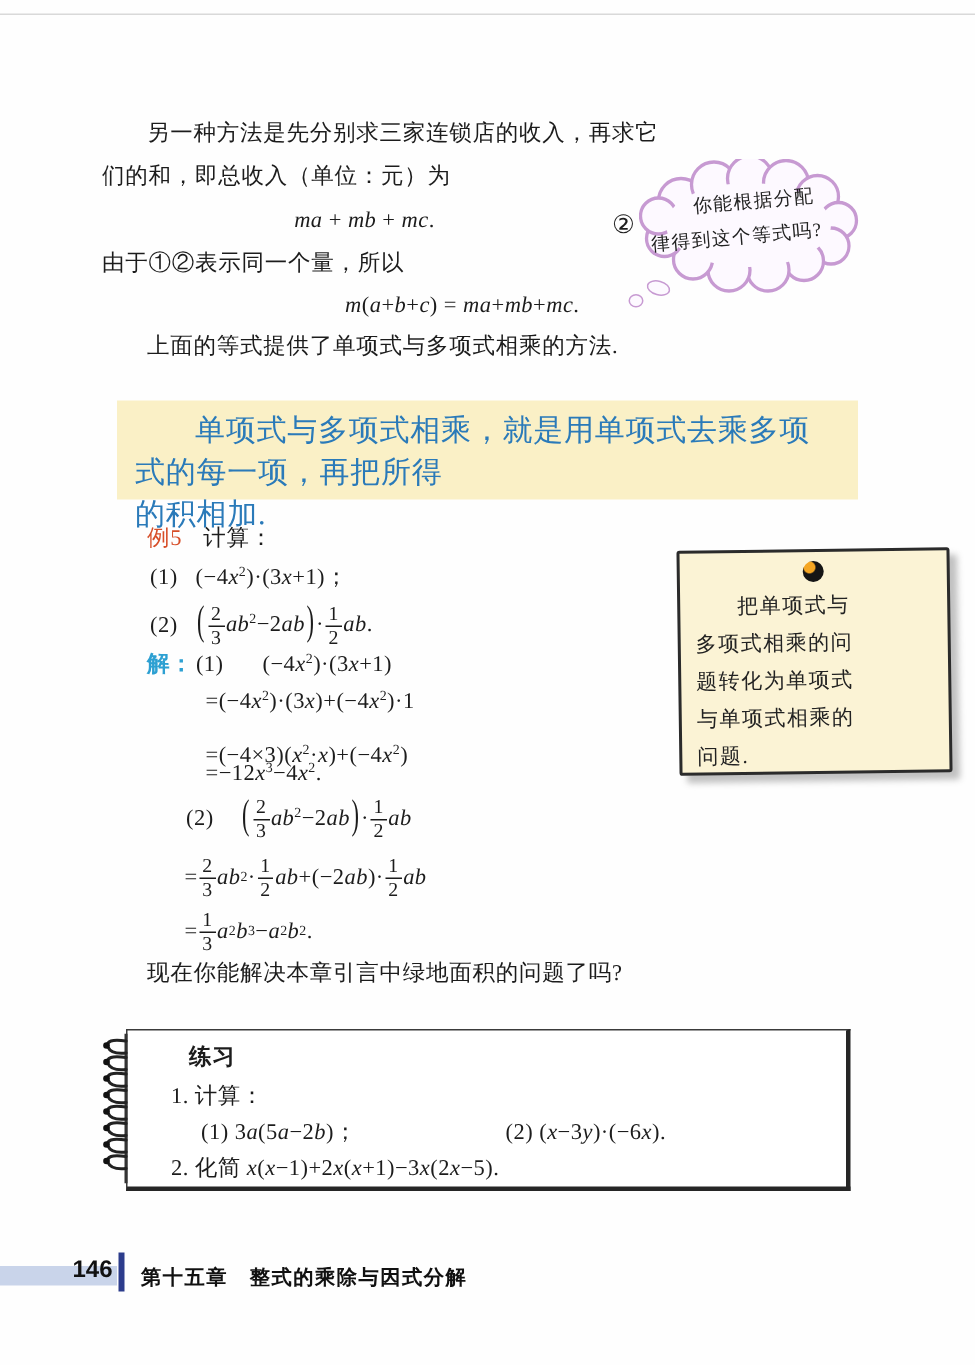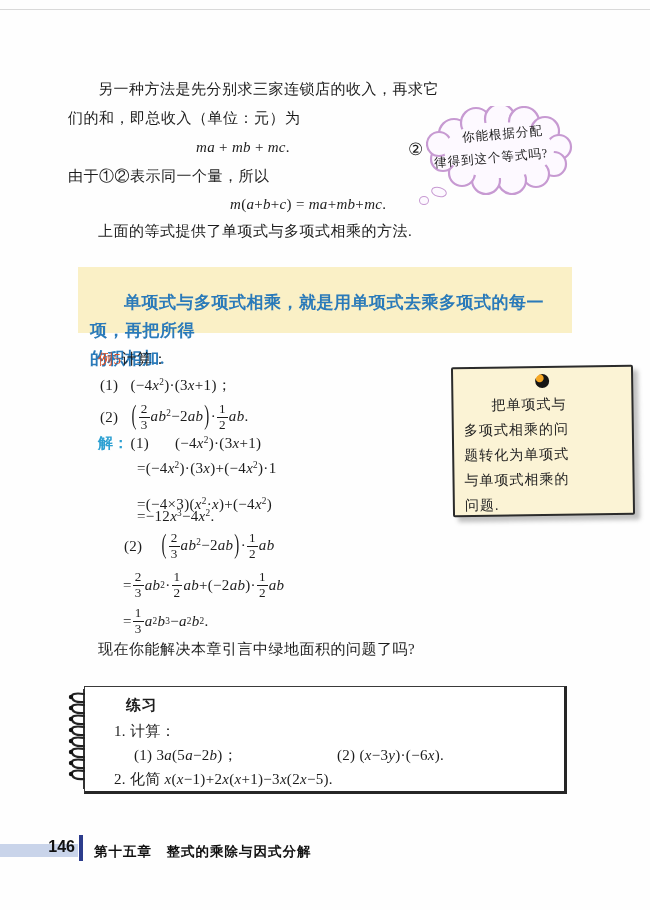--- a/index.html
+++ b/index.html
@@ -11,21 +11,21 @@
   .math{font-family:"Liberation Serif","DejaVu Serif",serif;letter-spacing:.3px;}
   .math .mi{font-style:italic;}
   .math sup{font-size:.62em;line-height:0;vertical-align:.55em;}
   .frac{display:inline-flex;flex-direction:column;align-items:center;vertical-align:middle;line-height:1;margin:0 1px;}
   .frac .num,.frac .den{font-size:.88em;padding:0 2px;line-height:1.12;}
   .frac .den{border-top:1px solid #1a1a1a;}
   .bigp{display:inline-block;transform:scaleY(1.85);transform-origin:center;padding:0 1px;}
   .hairline{left:0;top:9px;width:650px;height:1px;background:#c9c9c9;opacity:.7;}
   
   .rulebox{left:78px;top:267px;width:494px;height:66px;background:#faf0c6;}
-  .rulebox .inner{padding:22px 12px 0 12px;font-size:17px;line-height:28px;color:#2a7ab9;letter-spacing:.5px;font-weight:bold;}
+  .rulebox .inner{padding:6px 12px 0 12px;font-size:20px;line-height:28px;color:#2a7ab9;letter-spacing:.5px;}
   
   .bubble-wrap{left:426px;top:106px;width:150px;height:95px;}
   .bubble-text{position:absolute;transform:rotate(-5deg);font-size:12.5px;color:#222;letter-spacing:1px;white-space:nowrap;}
   .mini-bubble{position:absolute;border:1.8px solid #c79ad2;background:#fdf9ff;border-radius:50%;}
   
   .note{left:452px;top:366px;width:178px;height:146px;background:#fbf3d5;border:2px solid #2b2b2b;
         transform:rotate(-.8deg);box-shadow:5px 5px 4px rgba(120,120,120,.45);border-radius:2px;}
   .note .lines{margin-top:24px;padding:0 10px;font-size:14px;line-height:25px;color:#222;letter-spacing:1px;}
   .pushpin{position:absolute;left:50%;top:6px;margin-left:-7px;width:14px;height:14px;border-radius:50%;
            background:radial-gradient(circle at 32% 30%, #f5a623 0 3.5px, #151515 4.5px);}
@@ -81,21 +81,21 @@
 
 <div class="abs rulebox">
   <div class="inner">
     <div style="text-indent:2em;">单项式与多项式相乘，就是用单项式去乘多项式的每一项，再把所得</div>
     <div>的积相加.</div>
   </div>
 </div>
 
 <div class="abs t row" style="left:98px;top:352px;">
   <span class="exlabel">例5</span>
-  <span style="">计算：</span>
+  <span style="margin-left:14px;">计算：</span>
 </div>
 <div class="abs t row math" style="left:100px;top:378px;">
   <span>(1)</span>
   <span style="margin-left:12px;">(−4<span class="mi">x</span><sup>2</sup>)·(3<span class="mi">x</span>+1)；</span>
 </div>
 <div class="abs t row math" style="left:100px;top:398px;height:38px;">
   <span>(2)</span>
   <span style="margin-left:12px;"><span class="bigp">(</span><span class="frac">
         <span class="num">2</span>
         <span class="den">3</span>

